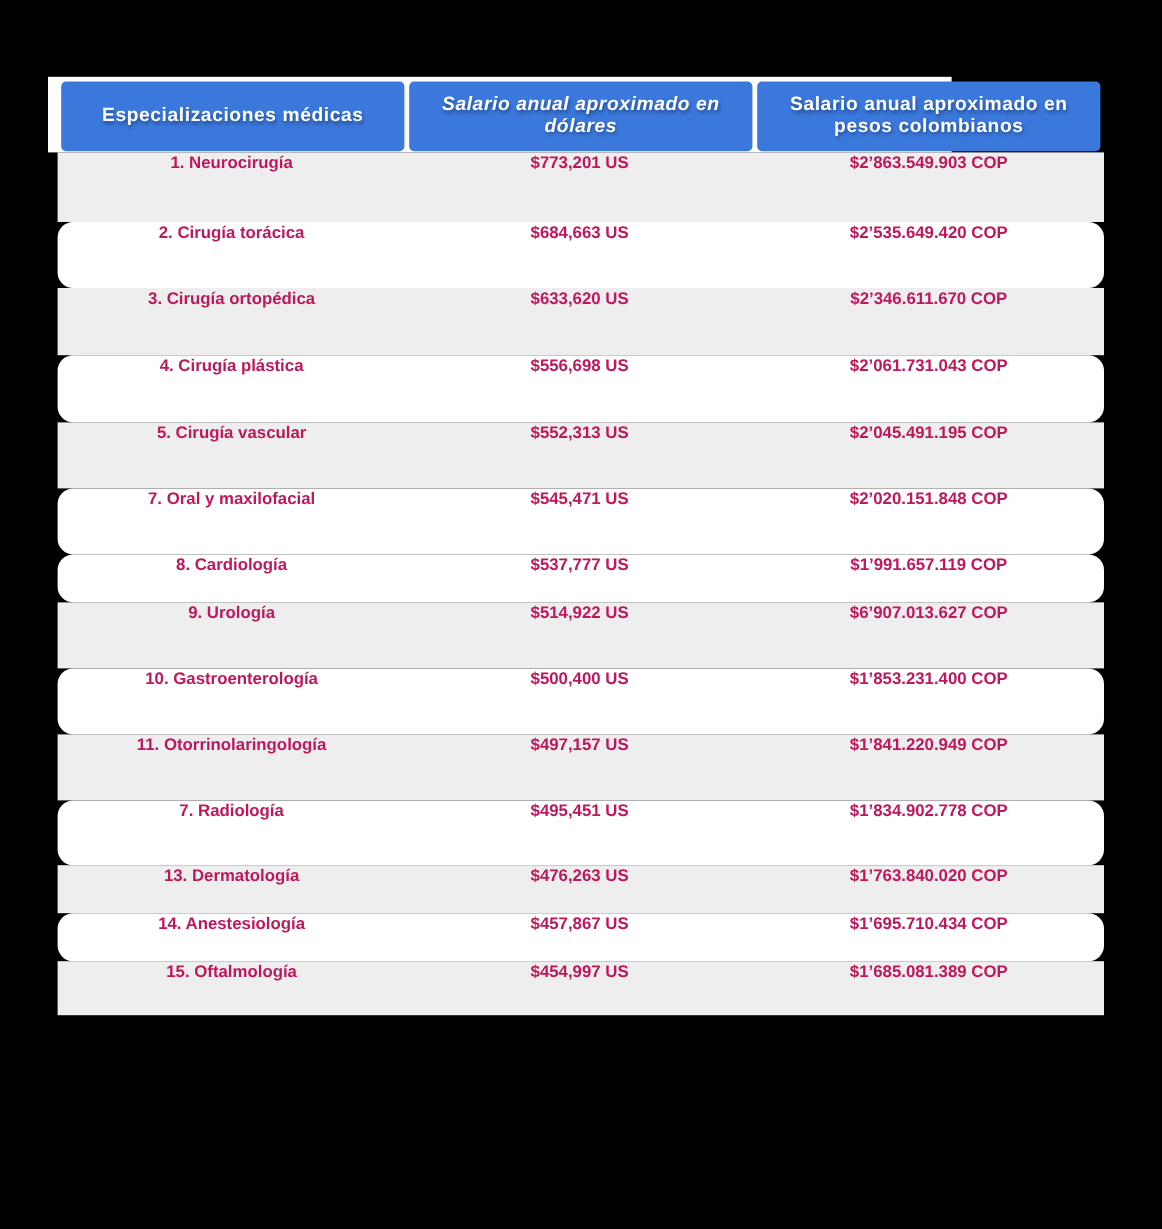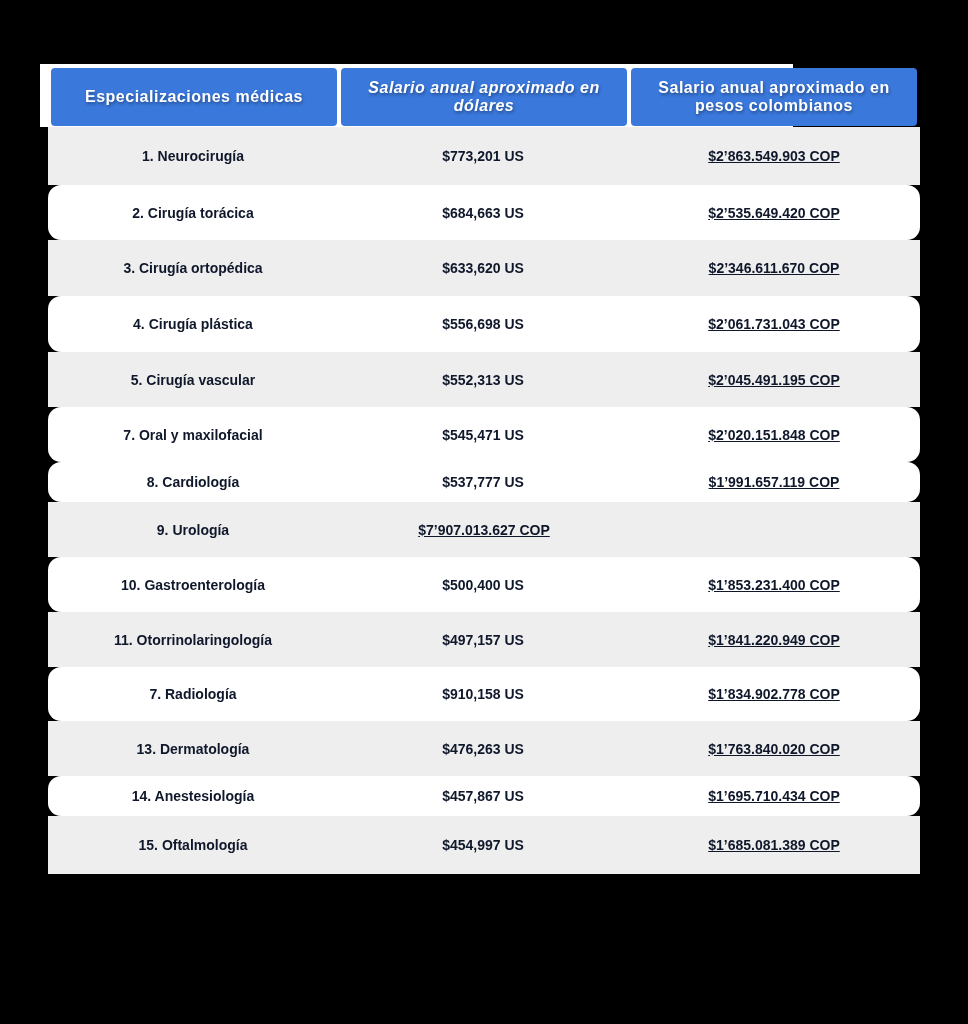--- a/index.html
+++ b/index.html
@@ -5,26 +5,26 @@
   html, body { margin:0; padding:0; }
   body { width:968px; height:1024px; background:#000; position:relative; overflow:hidden;
          font-family:"Liberation Sans", "DejaVu Sans", sans-serif; }
   .header-frame { position:absolute; left:40px; top:64px; width:753px; height:63px; background:#fff; }
   .hcell { position:absolute; top:4px; height:58px; background:#3a78dc; border-radius:4px;
            color:#fff; font-weight:bold; font-size:16px; line-height:18px; text-align:center;
            display:flex; align-items:center; justify-content:center; letter-spacing:0.5px;
            text-shadow:1px 2px 3px rgba(0,0,0,0.35); }
   .hcell span { display:block; padding:0 6px; }
   .body-table { position:absolute; left:48px; top:127px; width:872px; }
-  .row { position:relative; display:flex; align-items:center; color:#0f172a; font-weight:bold; font-size:14px; }
+  .row { position:relative; display:flex; align-items:flex-start; color:#be185d; font-weight:bold; font-size:14px; }
   .row.odd { background:#eeeeee; }
   .row.even { background:#ffffff;border-radius:13px; }
   .c1 { width:290px; text-align:center; }
   .c2 { width:290px; text-align:center; }
-  .c3 { width:292px; text-align:center;text-decoration:underline; }
+  .c3 { width:292px; text-align:center; }
 </style>
 </head>
 <body>
 
 <div class="header-frame">
   <div class="hcell" style="left:11px;width:286px;">
       <span>Especializaciones médicas</span>
     </div>
   <div class="hcell" style="left:301px;width:286px;font-style:italic;">
       <span>Salario anual aproximado en dólares</span>
@@ -65,45 +65,46 @@
       <div class="c2">$545,471 US</div>
       <div class="c3">$2’020.151.848 COP</div>
     </div>
   <div class="row even" style="height:40px">
       <div class="c1">8. Cardiología</div>
       <div class="c2">$537,777 US</div>
       <div class="c3">$1’991.657.119 COP</div>
     </div>
   <div class="row odd" style="height:55px">
       <div class="c1">9. Urología</div>
-      <div class="c3">$7’907.013.627 COP</div>
+      <div class="c2">$514,922 US</div>
+      <div class="c3">$6’907.013.627 COP</div>
     </div>
   <div class="row even" style="height:55px">
       <div class="c1">10. Gastroenterología</div>
       <div class="c2">$500,400 US</div>
       <div class="c3">$1’853.231.400 COP</div>
     </div>
   <div class="row odd" style="height:55px">
       <div class="c1">11. Otorrinolaringología</div>
       <div class="c2">$497,157 US</div>
       <div class="c3">$1’841.220.949 COP</div>
     </div>
   <div class="row even" style="height:54px">
       <div class="c1">7. Radiología</div>
-      <div class="c2">$910,158 US</div>
+      <div class="c2">$495,451 US</div>
       <div class="c3">$1’834.902.778 COP</div>
     </div>
-  <div class="row odd" style="height:55px">
+  <div class="row odd" style="height:40px">
       <div class="c1">13. Dermatología</div>
       <div class="c2">$476,263 US</div>
       <div class="c3">$1’763.840.020 COP</div>
     </div>
   <div class="row even" style="height:40px">
       <div class="c1">14. Anestesiología</div>
       <div class="c2">$457,867 US</div>
       <div class="c3">$1’695.710.434 COP</div>
     </div>
-  <div class="row odd" style="height:58px">
+  <div class="row odd" style="height:45px">
       <div class="c1">15. Oftalmología</div>
       <div class="c2">$454,997 US</div>
       <div class="c3">$1’685.081.389 COP</div>
     </div>
 </div>
 
 </body></html>

